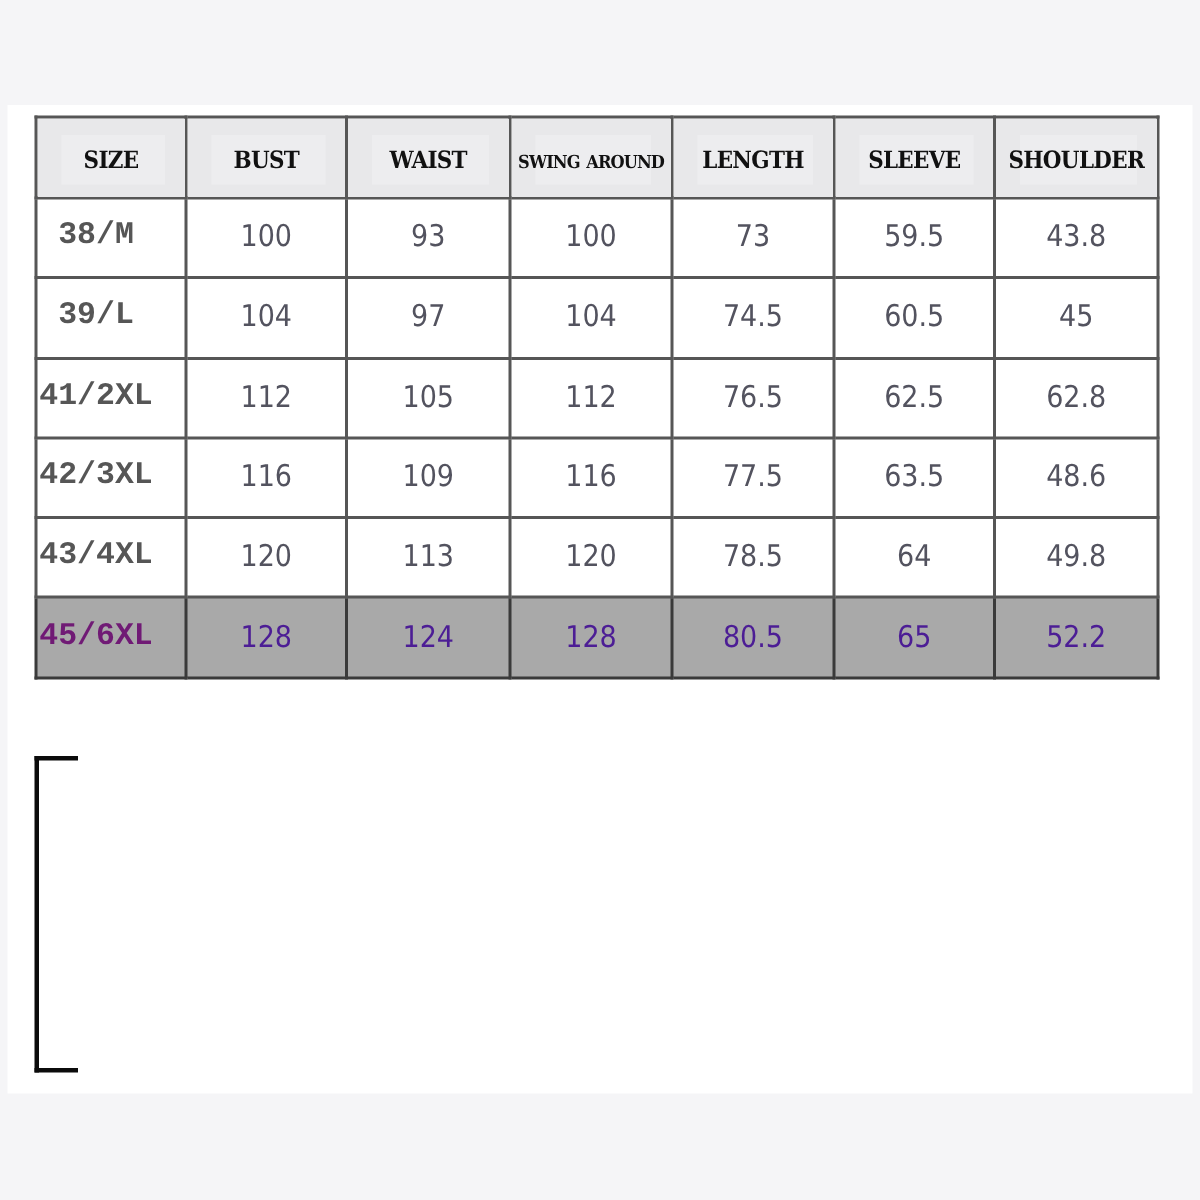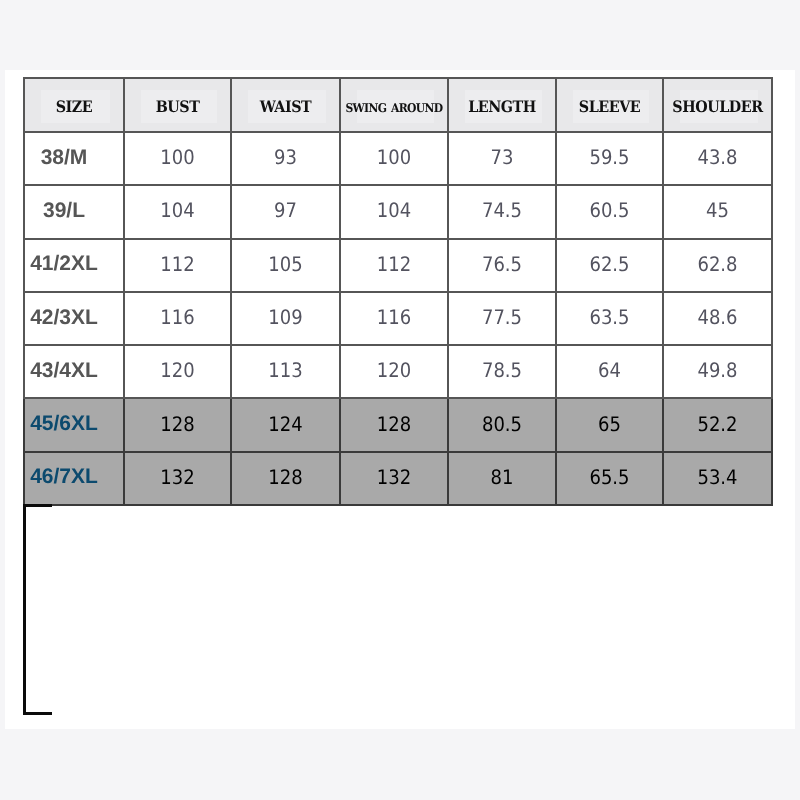--- a/index.html
+++ b/index.html
@@ -7,24 +7,24 @@
   .page{position:relative;width:800px;height:800px;}
   .card{position:absolute;left:5px;top:70px;width:790px;height:659px;background:#ffffff;}
   .tbl{position:absolute;left:23px;top:77px;width:748px;border-collapse:collapse;table-layout:fixed;}
   .tbl td,.tbl th{border:2px solid #565656;text-align:center;padding:0;vertical-align:middle;}
   .tbl th{padding-top:3px;background:#e8e8ea;font-family:"DejaVu Serif",serif;font-stretch:condensed;font-weight:bold;font-size:15.9px;height:49px;color:#111;letter-spacing:-0.45px;position:relative;white-space:nowrap;}
   .tbl th.narrow span{font-size:12px;letter-spacing:-0.62px;word-spacing:1.4px;}
   .tbl th .inner{position:absolute;left:16px;right:13px;top:11px;bottom:8px;background:#ededef;}
   .tbl th span{position:relative;z-index:2;}
   .tbl td{height:51.3px;font-size:20px;color:#53535f;font-family:"DejaVu Sans",sans-serif;font-stretch:condensed;font-weight:400;}
   .tbl td span{position:relative;top:-1.5px;display:inline-block;}
-  .tbl td.sz{font-family:Liberation Sans, sans-serif;font-stretch:condensed;font-weight:bold;font-size:21px;color:#565656;letter-spacing:0px;padding-right:20px;}
+  .tbl td.sz{font-family:Liberation Mono, monospace;font-stretch:condensed;font-weight:bold;font-size:21px;color:#565656;letter-spacing:0px;padding-right:20px;}
   .tbl td.sz span{top:-1px;}
-  .tbl tr.hi td{background:#a9a9a9;color:#000000;border-color:#3a3a3a;}
-  .tbl tr.hi td.sz{color:#0c4a6e;}
+  .tbl tr.hi td{background:#a9a9a9;color:#4c1d95;border-color:#3a3a3a;}
+  .tbl tr.hi td.sz{color:#701a75;}
   .mk{position:absolute;background:#0b0b0b;pointer-events:none;}
 </style>
 </head>
 <body>
 <div class="page">
   <div class="card"></div>
   <table class="tbl" id="size-table">
       <colgroup>
         <col style="width:100px">
         <col style="width:107px">
@@ -91,27 +91,18 @@
         </tr>
         <tr class="hi">
           <td class="sz"><span>45/6XL</span></td>
           <td class=""><span>128</span></td>
           <td class=""><span>124</span></td>
           <td class=""><span>128</span></td>
           <td class=""><span>80.5</span></td>
           <td class=""><span>65</span></td>
           <td class=""><span>52.2</span></td>
         </tr>
-        <tr class="hi">
-          <td class="sz"><span>46/7XL</span></td>
-          <td class=""><span>132</span></td>
-          <td class=""><span>128</span></td>
-          <td class=""><span>132</span></td>
-          <td class=""><span>81</span></td>
-          <td class=""><span>65.5</span></td>
-          <td class=""><span>53.4</span></td>
-        </tr>
       </tbody>
     </table>
   <div class="mk" id="mk-left" style="left: 22.5px; top: 504.4px; width: 3px; height: 211px; background: rgb(11, 11, 11);"></div>
   <div class="mk" id="mk-top" style="left: 22.5px; top: 504.4px; width: 29px; height: 3px; background: rgb(11, 11, 11);"></div>
   <div class="mk" id="mk-bottom" style="left: 22.5px; top: 712.4px; width: 29px; height: 3px; background: rgb(11, 11, 11);"></div>
 </div>
 
 </body></html>

